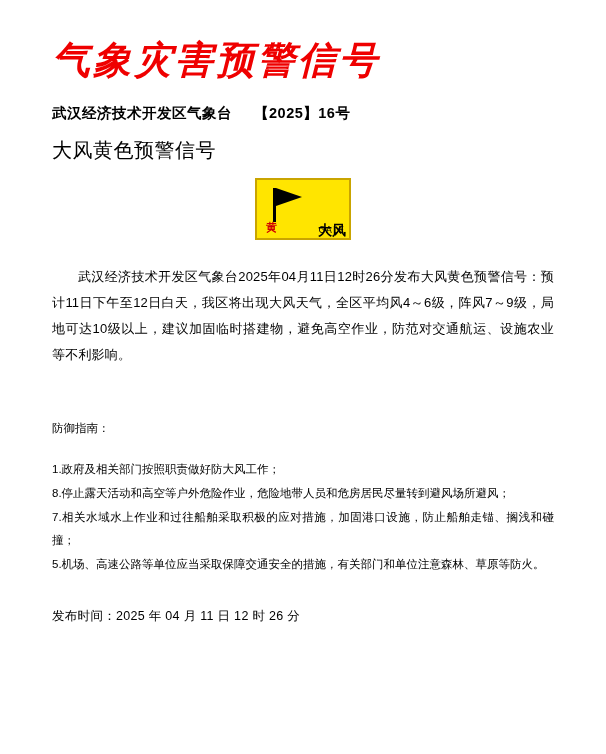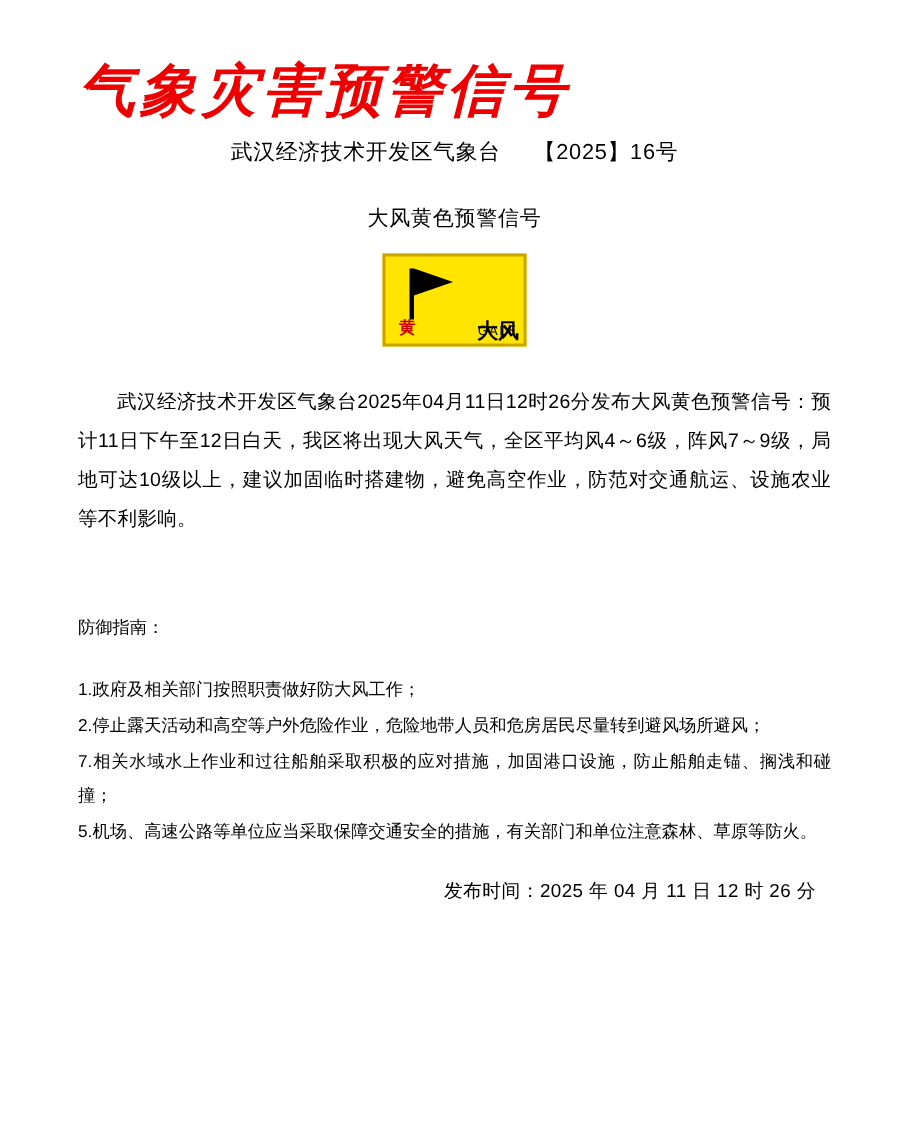--- a/index.html
+++ b/index.html
@@ -25,33 +25,34 @@
     margin-top: 38px;
     color: #ef0000;
     font-family: "DejaVu Serif", "Liberation Serif", serif;
     font-weight: bold;
     font-size: 38px;
     letter-spacing: 3px;
     line-height: 1.15;
     font-style: italic;
   }
   .issuer-line {
-    margin-top: 10px;
-    text-align: center;
+    margin-top: 22px;
+    text-align: left;
     font-size: 14.5px;
     letter-spacing: 0.5px;
+    font-weight: bold;
   }
   .issuer-line .gap {
     display: inline-block;
     width: 22px;
   }
   .signal-name {
-    margin-top: 26px;
-    text-align: center;
-    font-size: 14px;
+    margin-top: 14px;
+    text-align: left;
+    font-size: 20px;
     letter-spacing: 0.5px;
   }
   .badge-wrap {
     margin-top: 14px;
     display: flex;
     justify-content: center;
   }
   .badge {
     width: 96px;
     height: 62px;
@@ -134,22 +135,22 @@
   .guide-list {
     margin-top: 20px;
     font-size: 11.5px;
     line-height: 2.05;
     text-align: justify;
   }
   .guide-item {
     margin: 0;
   }
   .release-time {
-    margin-top: 19px;
-    text-align: right;
+    margin-top: 32px;
+    text-align: left;
     font-size: 12.5px;
     letter-spacing: 0.3px;
     padding-right: 10px;
   }
 </style>
 </head>
 <body>
 
 <div class="page">
 
@@ -174,20 +175,20 @@
       <div class="badge-gale">GALE</div>
     </div>
   </div>
 
   <div class="body-text">武汉经济技术开发区气象台2025年04月11日12时26分发布大风黄色预警信号：预计11日下午至12日白天，我区将出现大风天气，全区平均风4～6级，阵风7～9级，局地可达10级以上，建议加固临时搭建物，避免高空作业，防范对交通航运、设施农业等不利影响。</div>
 
   <div class="guide-title">防御指南：</div>
 
   <div class="guide-list">
     <p class="guide-item">1.政府及相关部门按照职责做好防大风工作；</p>
-    <p class="guide-item">2.停止露天活动和高空等户外危险作业，危险地带人员和危房居民尽量转到避风场所避风；</p>
+    <p class="guide-item">8.停止露天活动和高空等户外危险作业，危险地带人员和危房居民尽量转到避风场所避风；</p>
     <p class="guide-item">7.相关水域水上作业和过往船舶采取积极的应对措施，加固港口设施，防止船舶走锚、搁浅和碰撞；</p>
     <p class="guide-item">5.机场、高速公路等单位应当采取保障交通安全的措施，有关部门和单位注意森林、草原等防火。</p>
   </div>
 
   <div class="release-time">发布时间：2025 年 04 月 11 日 12 时 26 分</div>
 
 </div>
 
 </body></html>

